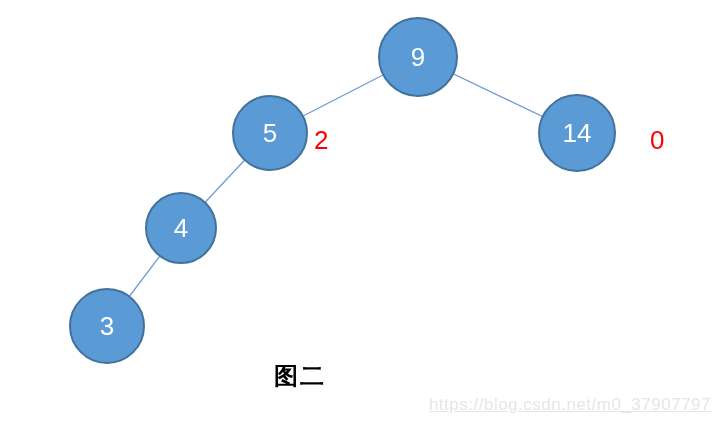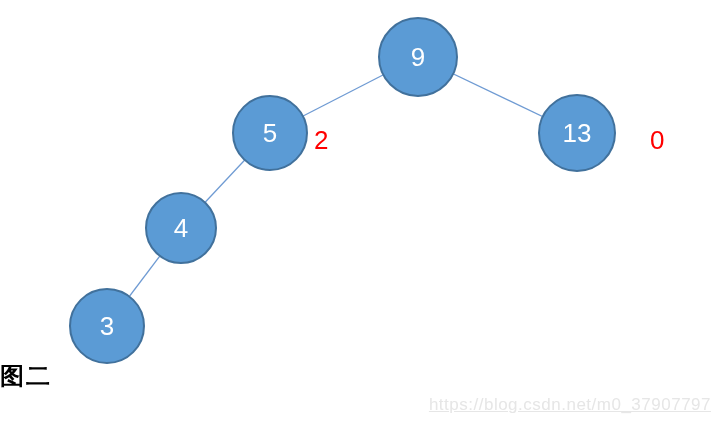--- a/index.html
+++ b/index.html
@@ -45,21 +45,21 @@
     position: absolute;
     color: #ff0000;
     font-size: 26px;
     line-height: 1;
   }
   .caption {
     position: absolute;
     left: 0;
     top: 360px;
     width: 600px;
-    text-align: left;
+    text-align: center;
     color: #000000;
     font-size: 24px;
     font-weight: 700;
     letter-spacing: 2px;
   }
   .watermark {
     position: absolute;
     right: 8px;
     top: 395px;
     color: #e6e6e6;
@@ -82,21 +82,21 @@
 
   <div class="node" style="left:378px; top:17px; width:80px; height:80px;">
     <span>9</span>
   </div>
 
   <div class="node" style="left:232px; top:95px; width:76px; height:76px;">
     <span>5</span>
   </div>
 
   <div class="node" style="left:538px; top:94px; width:78px; height:78px;">
-    <span>13</span>
+    <span>14</span>
   </div>
 
   <div class="node" style="left:145px; top:192px; width:72px; height:72px;">
     <span>4</span>
   </div>
 
   <div class="node" style="left:69px; top:288px; width:76px; height:76px;">
     <span>3</span>
   </div>
 

